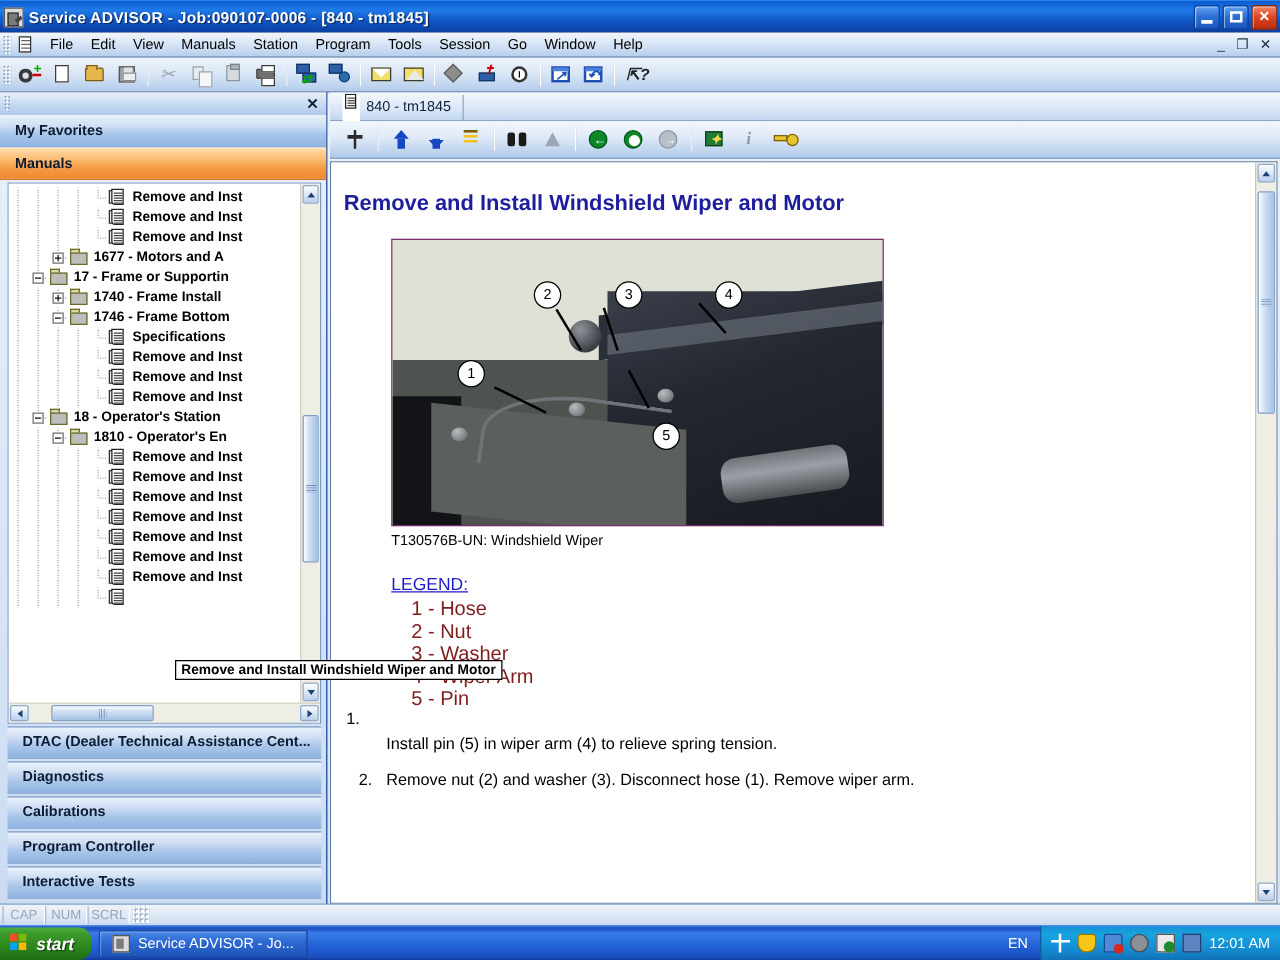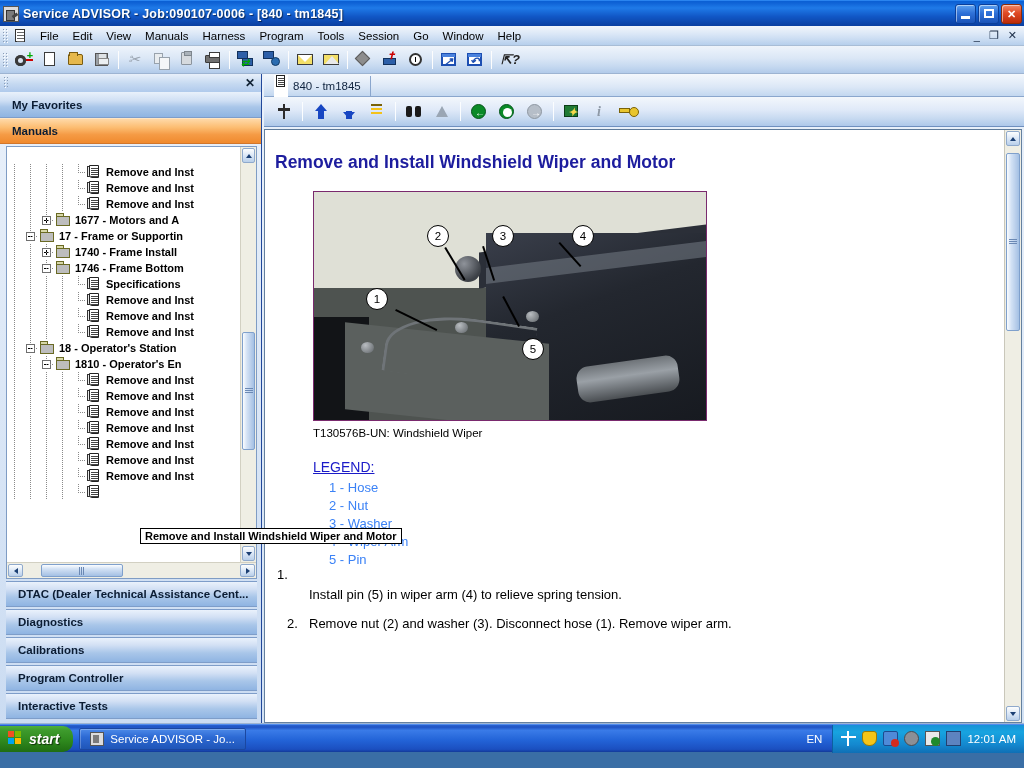--- a/index.html
+++ b/index.html
@@ -132,21 +132,21 @@
     font-size:11.5px; font-weight:bold; color:#0b1c33;
     border-bottom:1px solid #7e9dc9;
   }
   .bar.blue { background:linear-gradient(to bottom,#e9f1fb 0%,#cfdff4 35%,#a9c6e9 60%,#8fb4e2 100%); }
   .bar.orange { background:linear-gradient(to bottom,#ffd9a8 0%,#fcbd72 35%,#f59b45 65%,#f08a2e 100%);
     border-bottom:1px solid #d2762a; border-top:1px solid #ffe5c4; }
 
   .treewrap { flex:1; min-height:0; margin:2px 4px 0 6px; display:flex; flex-direction:column;
     border:1px solid #7f9cc4; background:#fff; position:relative; }
   .treearea { flex:1; display:flex; min-height:0; }
-  .tree { flex:1; overflow:hidden; position:relative; background:#fff; padding-top:17px; }
+  .tree { flex:1; overflow:hidden; position:relative; background:#fff; padding-top:3px; }
   .trow { height:16px; display:flex; align-items:center; white-space:nowrap; font-size:11px;
           font-weight:bold; color:#000; position:relative; }
   .tdots { width:16px; height:16px; flex:none; position:relative; }
   .tdots.line:before{content:"";position:absolute;left:7px;top:0;bottom:0;width:1px;
      background-image:linear-gradient(#8a8a8a 50%, transparent 0); background-size:1px 2px;}
   .tplus { width:16px; height:16px; flex:none; position:relative; }
   .tplus .bx { position:absolute; left:3px; top:4px; width:9px; height:9px; background:#fff; border:1px solid #6f6f6f;}
   .tplus .hz { position:absolute; left:5px; top:8px; width:5px; height:1px; background:#000;}
   .tplus .vt { position:absolute; left:7px; top:6px; width:1px; height:5px; background:#000;}
   .tplus.elbow:before{content:"";position:absolute;left:7px;top:0;height:8px;width:1px;
@@ -261,21 +261,21 @@
   .doc { flex:1; min-width:0; overflow:hidden; background:#fff; position:relative;
      padding:22px 0 0 10px; }
   .doc h1 { font-size:17.5px; color:#1d1d9e; font-weight:bold; margin:0 0 18px 0;
      font-family:"Liberation Sans",sans-serif; }
   .figwrap { margin-left:38px; }
   .figure { width:394px; height:230px; border:1px solid #7a2a6e; position:relative; overflow:hidden;
      background:#cfd2cb; }
   .figcap { font-size:11.5px; color:#000; margin:6px 0 0 38px; }
   .legend-link { margin:20px 0 4px 38px; font-size:14px; color:#1b1bc8; text-decoration:underline; }
   .legend-list { margin:4px 0 0 54px; }
-  .legend-list li { list-style:none; font-size:13px; color:#3b82f6; line-height:18px; }
+  .legend-list li { list-style:none; font-size:16px; color:#7f1d1d; line-height:18px; }
   .steps { margin-top:18px; }
   .step { display:flex; font-size:13px; color:#000; margin-bottom:14px; }
   .step .num { width:34px; flex:none; padding-left:12px; }
   .step .txt { flex:1; }
   .stepnum-float { position:absolute; left:12px; top:437px; font-size:13px; }
 
   .docvsb { width:17px; flex:none; background:#efeee4; border-left:1px solid #c9c7ba;
      display:flex; flex-direction:column; }
 
   
@@ -306,21 +306,21 @@
      background:linear-gradient(to bottom,#eef3fa,#dce7f6 60%,#c9daf0);
      border-top:1px solid #9db4d2; font-size:11px; color:#000; padding:0 2px;}
   .sb-left { flex:1; padding-left:3px; }
   .sb-cell { width:34px; text-align:center; color:#9aa4b0; font-size:10.5px;
      border-left:1px solid #a7b8cf; border-right:1px solid #fdfefe; height:14px; line-height:14px;}
   .sb-grip { width:14px; height:14px; margin-left:2px;
      background-image:radial-gradient(#ffffff 45%, transparent 46%), radial-gradient(#93a6bf 45%, transparent 46%);
      background-size:4px 4px,4px 4px; background-position:2px 2px,1px 1px;}
 
   
-  .taskbar { position:absolute; left:0; bottom:16px; width:1024px; height:28px;
+  .taskbar { position:absolute; left:0; bottom:0; width:1024px; height:28px;
      background:linear-gradient(to bottom,#2a62d0 0%,#1e53c4 8%,#3a7be8 20%,#2364d8 55%,#1b4fc0 90%,#123a99 100%);
      display:flex; align-items:center; border-top:1px solid #4f8bee; }
   .startbtn { height:26px; margin:1px 6px 1px 0; padding:0 14px 0 8px; display:flex; align-items:center; gap:6px;
      background:linear-gradient(to bottom,#4eb03a 0%,#3d9a2c 18%,#2f8a1e 55%,#1f6d12 100%);
      border-radius:0 10px 10px 0; color:#fff; font-size:14px; font-weight:bold; font-style:italic;
      text-shadow:1px 1px 1px rgba(0,0,0,.6); }
   .startflag { width:15px; height:15px; position:relative; }
   .startflag i { position:absolute; width:6px; height:6px; display:block; }
   .sf1{left:0;top:0;background:#f25022;} .sf2{left:7px;top:0;background:#7fba00;}
   .sf3{left:0;top:7px;background:#00a4ef;} .sf4{left:7px;top:7px;background:#ffb900;}
@@ -360,21 +360,21 @@
 
   <div class="menubar">
     <div class="grip"></div>
     <div class="mb-icon">
         <span class="pg"></span>
       </div>
     <div class="menuitem">File</div>
     <div class="menuitem">Edit</div>
     <div class="menuitem">View</div>
     <div class="menuitem">Manuals</div>
-    <div class="menuitem">Harness</div>
+    <div class="menuitem">Station</div>
     <div class="menuitem">Program</div>
     <div class="menuitem">Tools</div>
     <div class="menuitem">Session</div>
     <div class="menuitem">Go</div>
     <div class="menuitem">Window</div>
     <div class="menuitem">Help</div>
     <div style="flex:1"></div>
     <div style="display:flex;align-items:center;gap:9px;padding-right:7px;color:#1a2c46;font-size:11px;">
       <span>_</span>
       <span>❐</span>

